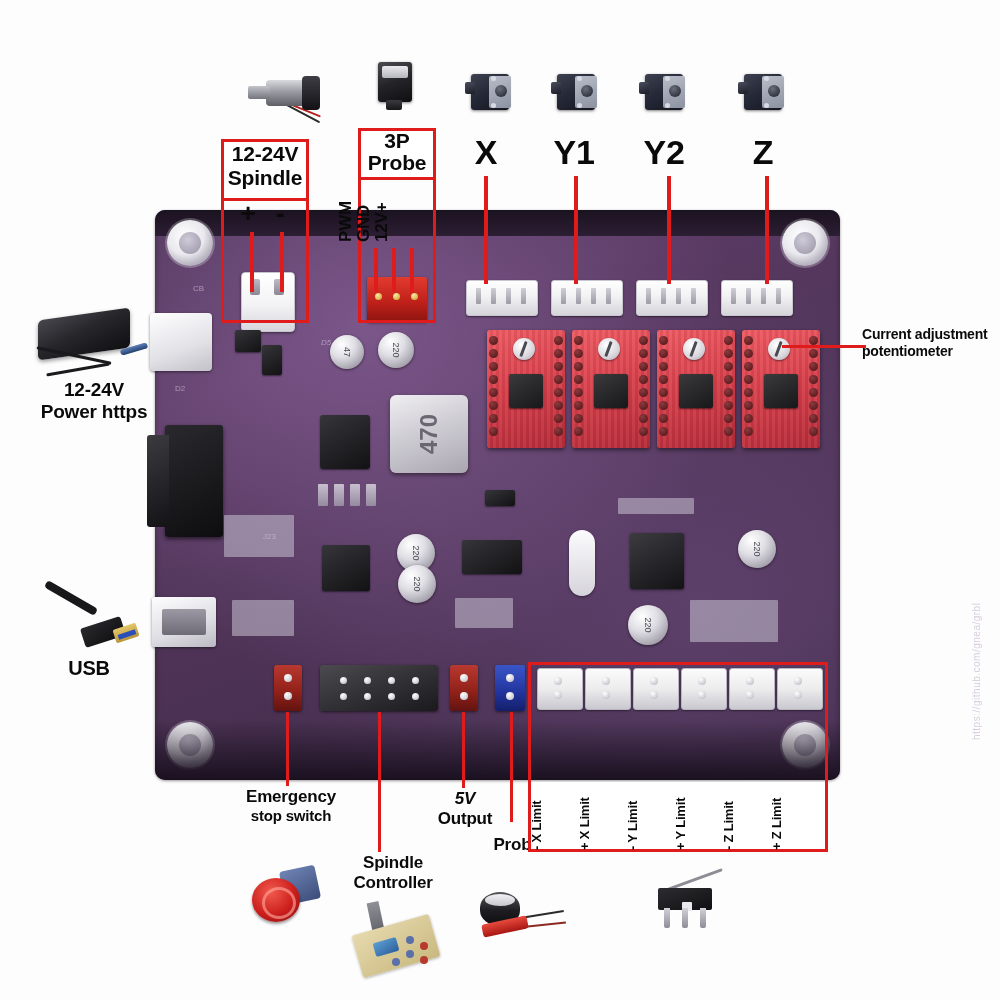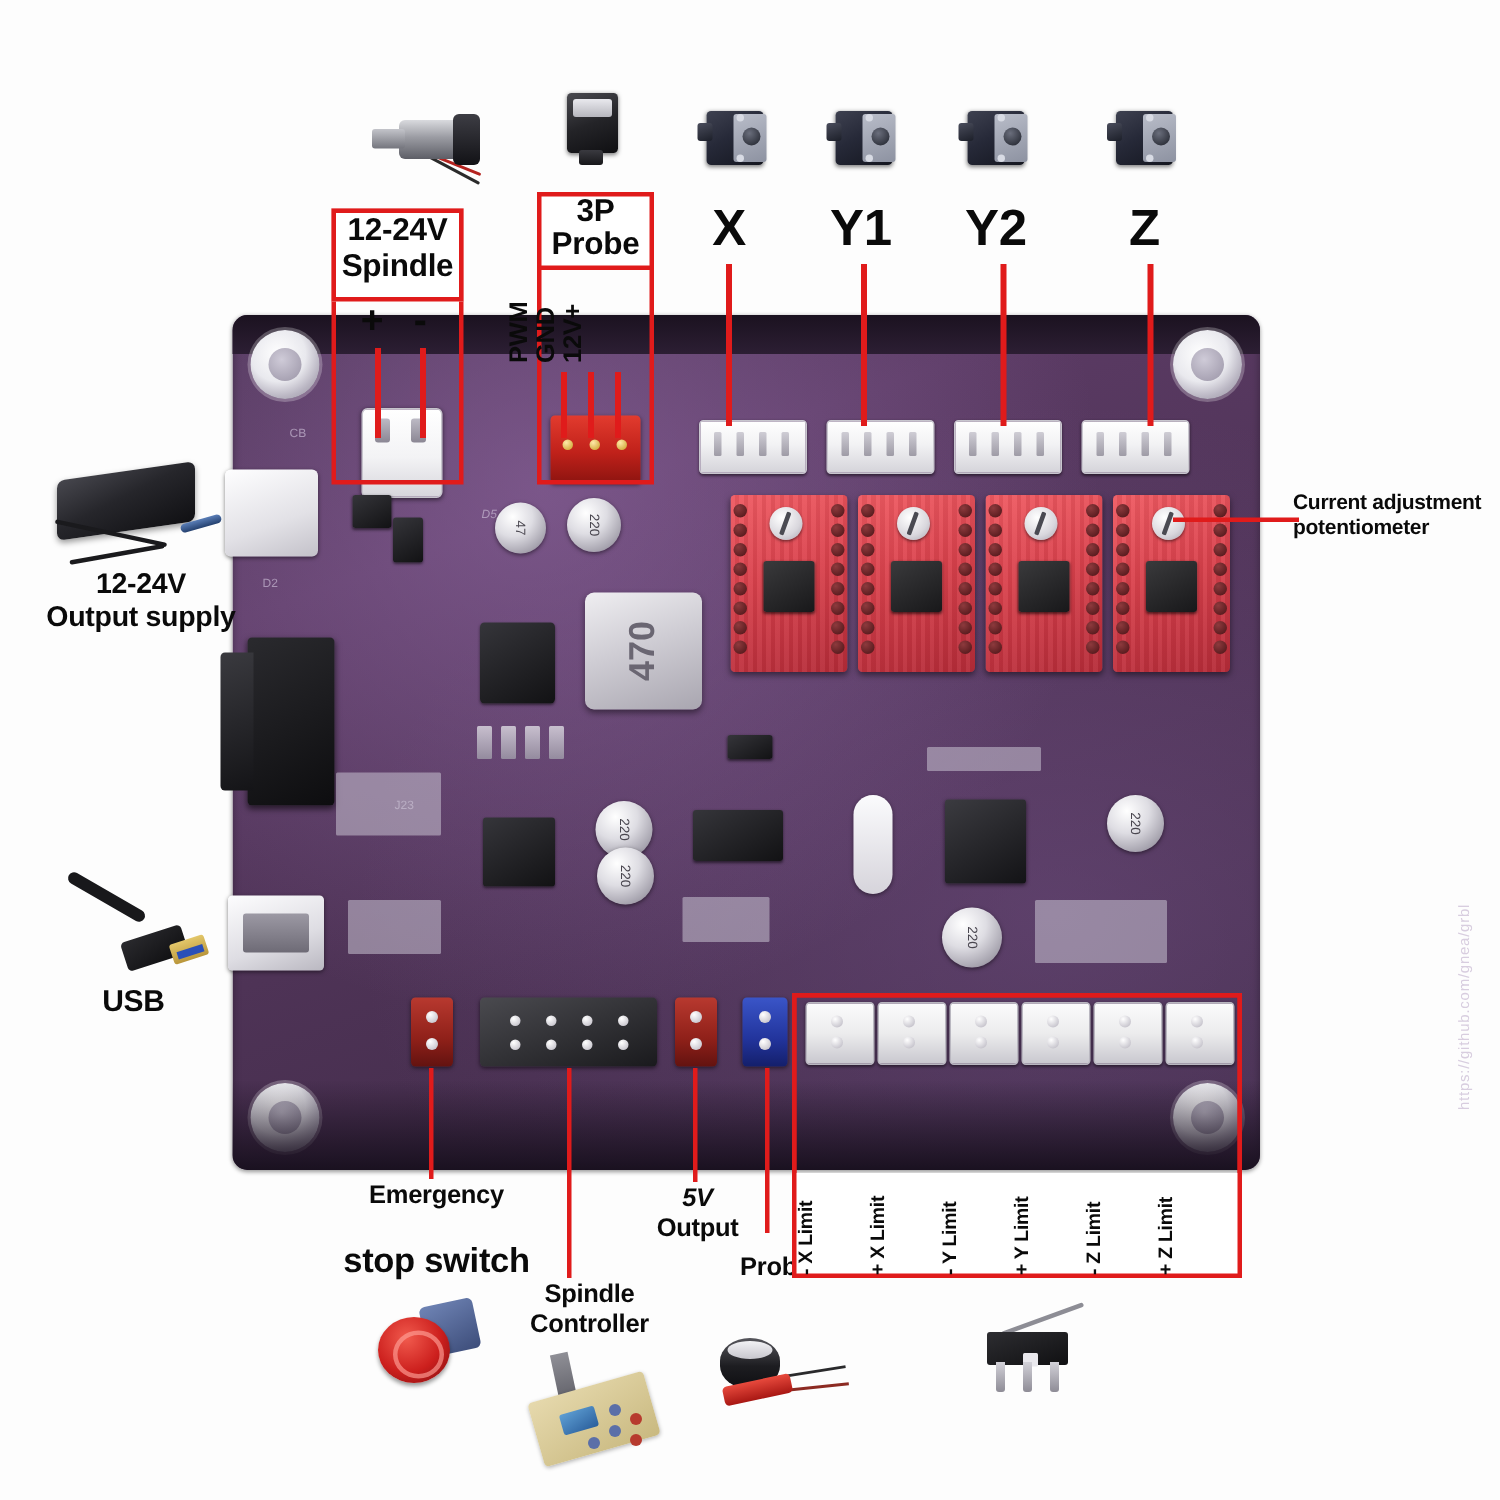--- a/index.html
+++ b/index.html
@@ -550,33 +550,33 @@
   <div class="lbl" style="left:862px;top:327px;width:140px;font-size:14px;text-align:left;">Current adjustment</div>
   <div class="lbl" style="left:862px;top:344px;width:140px;font-size:14px;text-align:left;">potentiometer</div>
 
   <div id="psuimg">
     <div class="brick"></div>
       <div class="cordA"></div>
       <div class="cordB"></div>
       <div class="plug"></div>
     </div>
   <div class="lbl" style="left:28px;top:380px;width:132px;font-size:19px;">12-24V</div>
-  <div class="lbl" style="left:16px;top:402px;width:156px;font-size:19px;">Output supply</div>
+  <div class="lbl" style="left:16px;top:402px;width:156px;font-size:19px;">Power https</div>
 
   <div id="usbimg">
     <div class="cord"></div>
       <div class="head"></div>
       <div class="tip"></div>
       <div class="blue"></div>
     </div>
   <div class="lbl" style="left:44px;top:658px;width:90px;font-size:20px;">USB</div>
 
   <div class="redline" style="left:286px;top:712px;width:3px;height:74px;"></div>
   <div class="lbl" style="left:232px;top:788px;width:118px;font-size:17px;">Emergency</div>
-  <div class="lbl" style="left:228px;top:808px;width:126px;font-size:23px;margin-top:20px;">stop switch</div>
+  <div class="lbl" style="left:228px;top:808px;width:126px;font-size:15px;">stop switch</div>
   <div id="estopimg">
     <div class="base"></div>
       <div class="btn"></div>
     </div>
 
   <div class="redline" style="left:378px;top:712px;width:3px;height:140px;"></div>
   <div class="lbl" style="left:338px;top:854px;width:110px;font-size:17px;">Spindle</div>
   <div class="lbl" style="left:330px;top:874px;width:126px;font-size:17px;">Controller</div>
   <div id="offlineimg">
     <div class="rib"></div>

